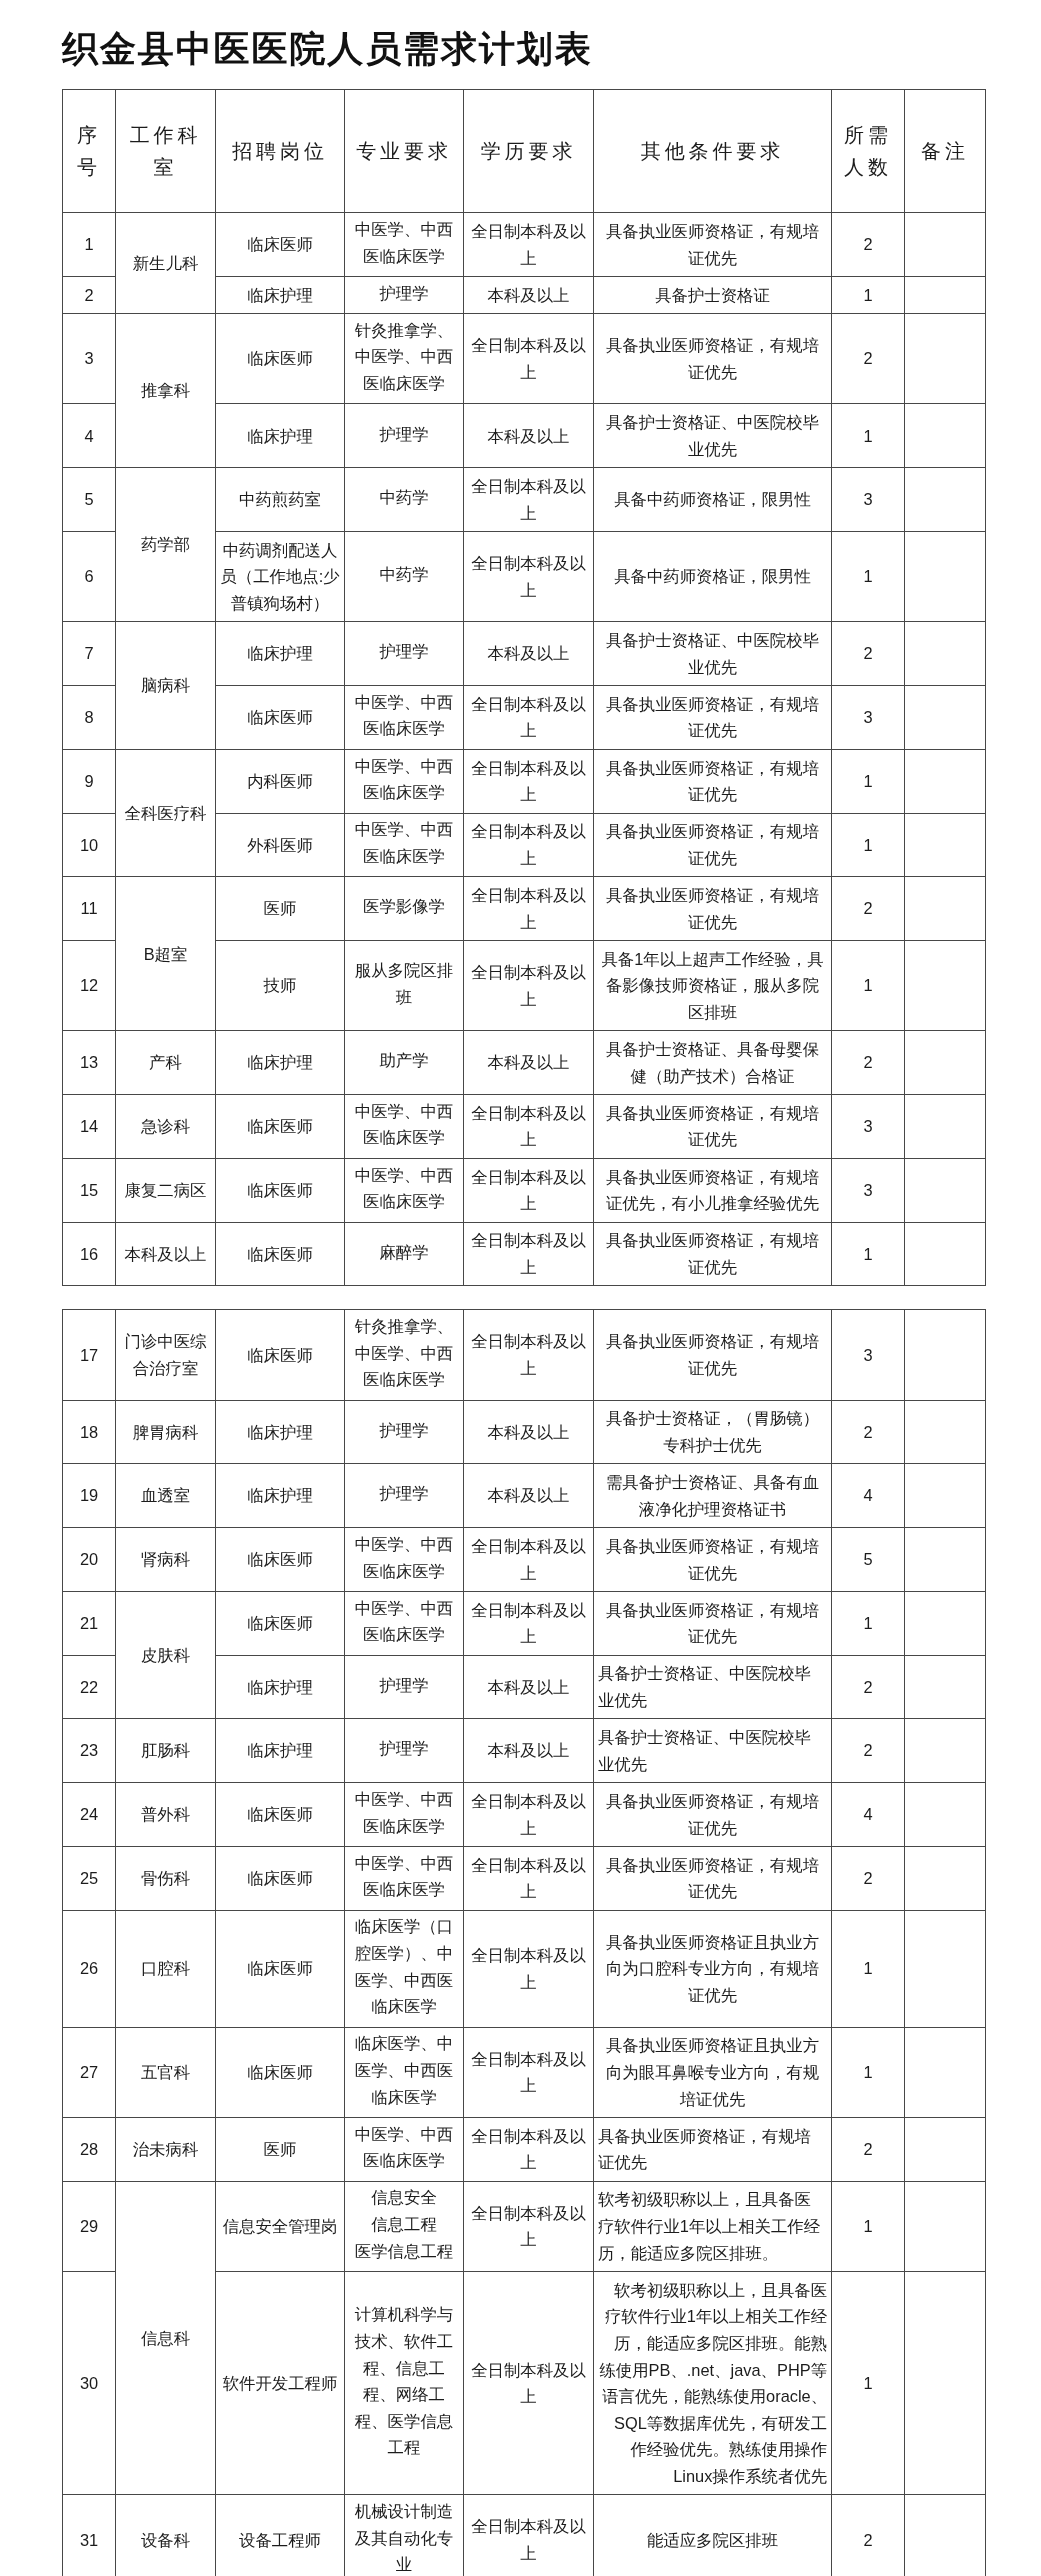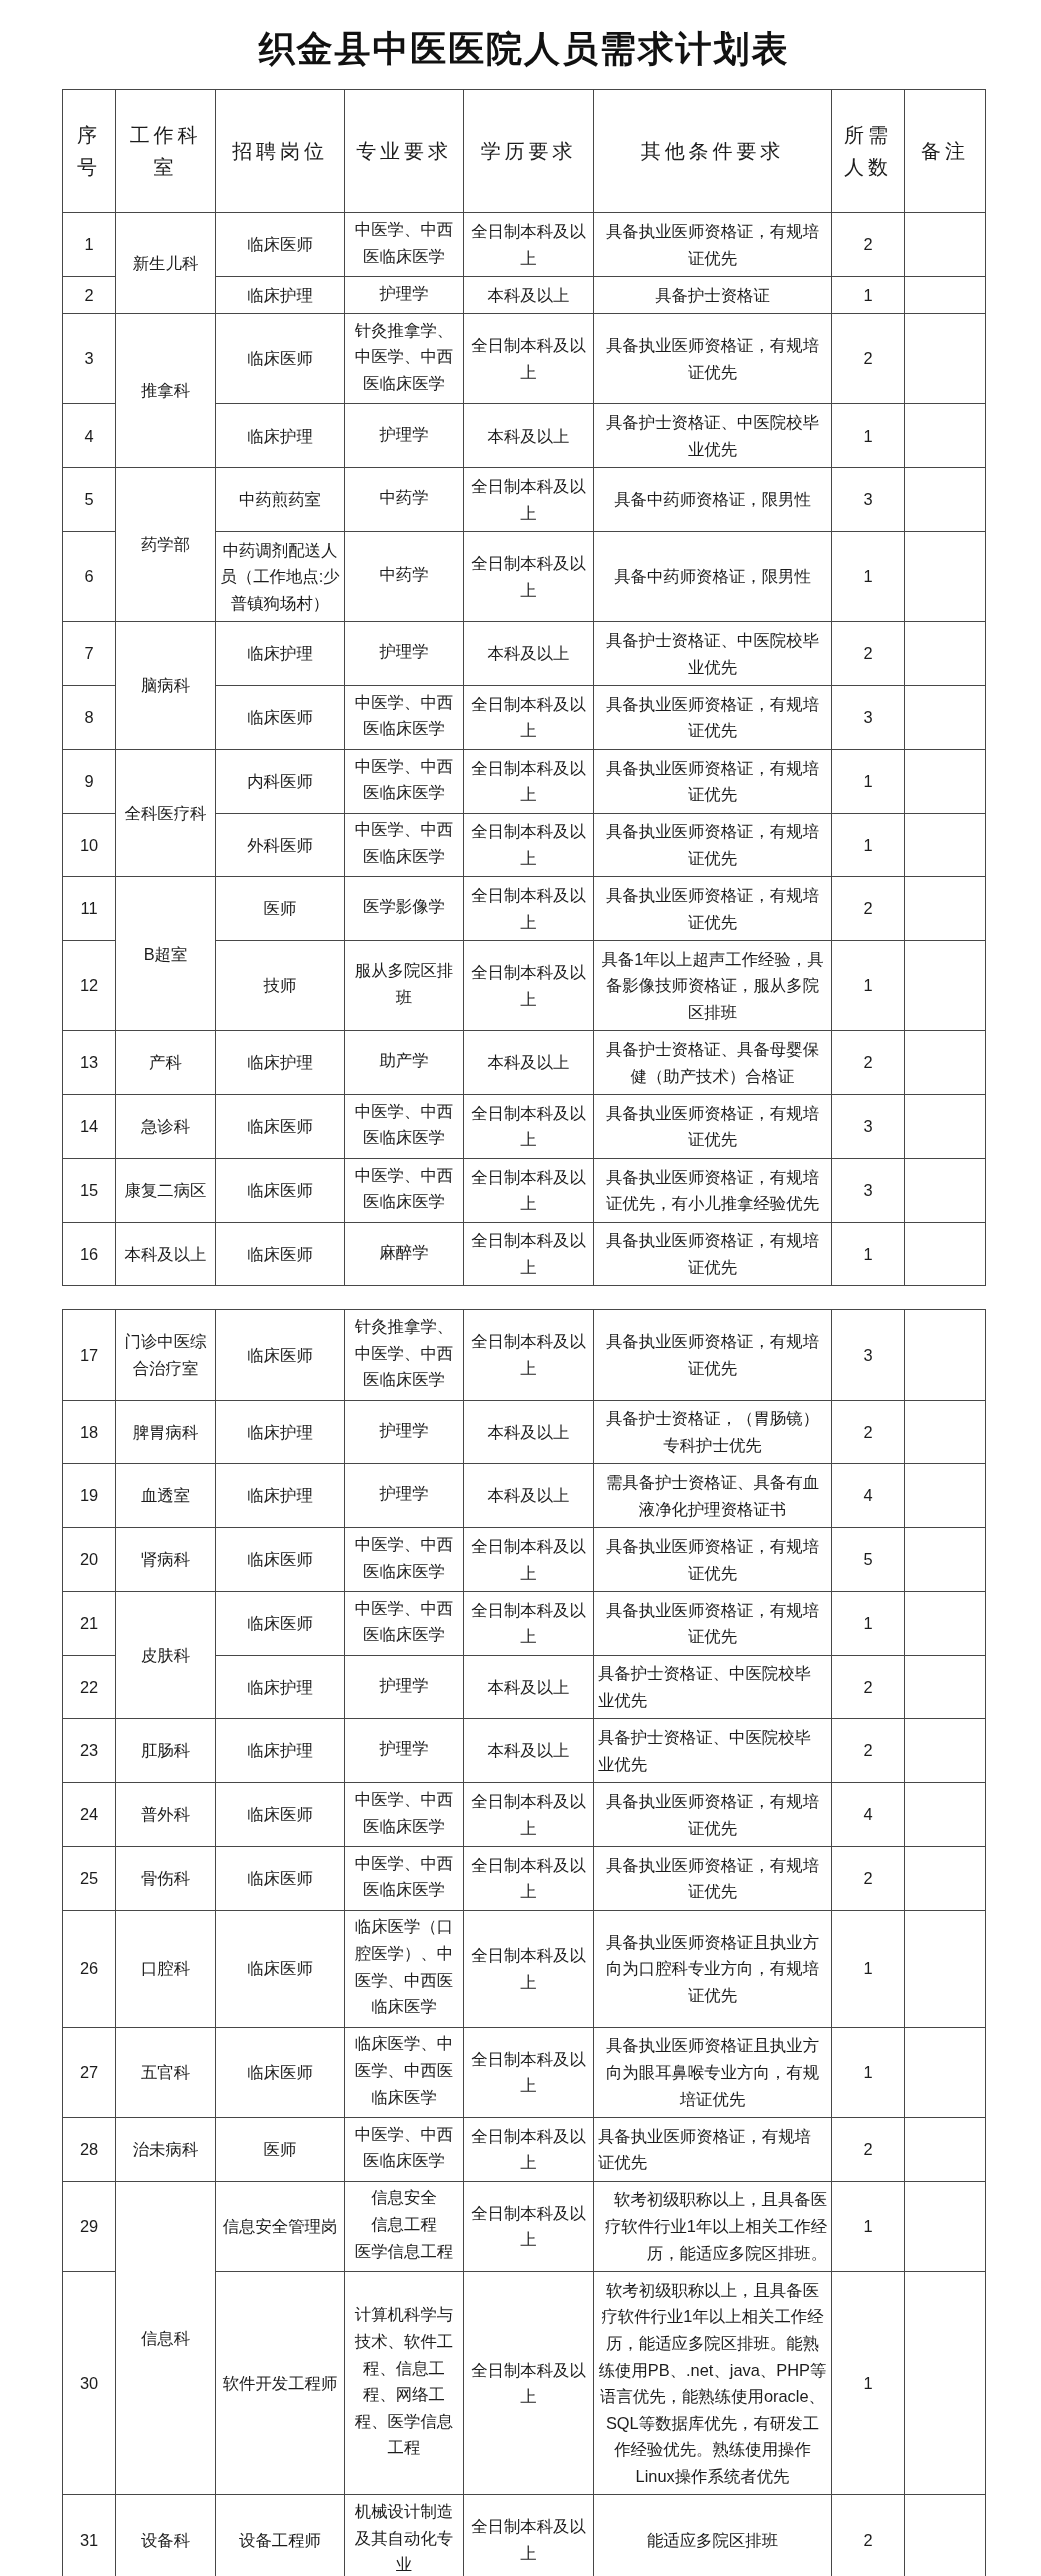--- a/index.html
+++ b/index.html
@@ -11,21 +11,20 @@
   .page {
     width: 1042px;
     min-height: 2576px;
     background: #ffffff;
     box-sizing: border-box;
     padding-top: 25px;
   }
   .title {
     width: 924px;
     margin: 0 0 15.4px 62px;
-    text-align: center;
     font-family: "Liberation Serif", "DejaVu Serif", serif;
     font-size: 36px;
     font-weight: bold;
     letter-spacing: 1.9px;
     color: #111;
   }
   table.plan {
     table-layout: fixed;
     border-collapse: collapse;
     width: 924px;
@@ -386,30 +385,30 @@
           <td class="c-note"></td>
         </tr>
         <tr>
           <td class="c-no">29</td>
           <td class="c-dept" rowspan="2">信息科</td>
           <td class="c-pos">信息安全管理岗</td>
           <td class="c-major">信息安全
 信息工程
 医学信息工程</td>
           <td class="c-degree">全日制本科及以上</td>
-          <td class="c-other" style="text-align: right;">软考初级职称以上，且具备医疗软件行业1年以上相关工作经历，能适应多院区排班。</td>
+          <td class="c-other" style="text-align: left;">软考初级职称以上，且具备医疗软件行业1年以上相关工作经历，能适应多院区排班。</td>
           <td class="c-count">1</td>
           <td class="c-note"></td>
         </tr>
         <tr>
           <td class="c-no">30</td>
           <td class="c-pos">软件开发工程师</td>
           <td class="c-major">计算机科学与技术、软件工程、信息工程、网络工程、医学信息工程</td>
           <td class="c-degree">全日制本科及以上</td>
-          <td class="c-other" style="text-align: center;">软考初级职称以上，且具备医疗软件行业1年以上相关工作经历，能适应多院区排班。能熟练使用PB、.net、java、PHP等语言优先，能熟练使用oracle、SQL等数据库优先，有研发工作经验优先。熟练使用操作Linux操作系统者优先</td>
+          <td class="c-other" style="text-align: right;">软考初级职称以上，且具备医疗软件行业1年以上相关工作经历，能适应多院区排班。能熟练使用PB、.net、java、PHP等语言优先，能熟练使用oracle、SQL等数据库优先，有研发工作经验优先。熟练使用操作Linux操作系统者优先</td>
           <td class="c-count">1</td>
           <td class="c-note"></td>
         </tr>
         <tr>
           <td class="c-no">31</td>
           <td class="c-dept">设备科</td>
           <td class="c-pos">设备工程师</td>
           <td class="c-major">机械设计制造及其自动化专业</td>
           <td class="c-degree">全日制本科及以上</td>
           <td class="c-other">能适应多院区排班</td>

